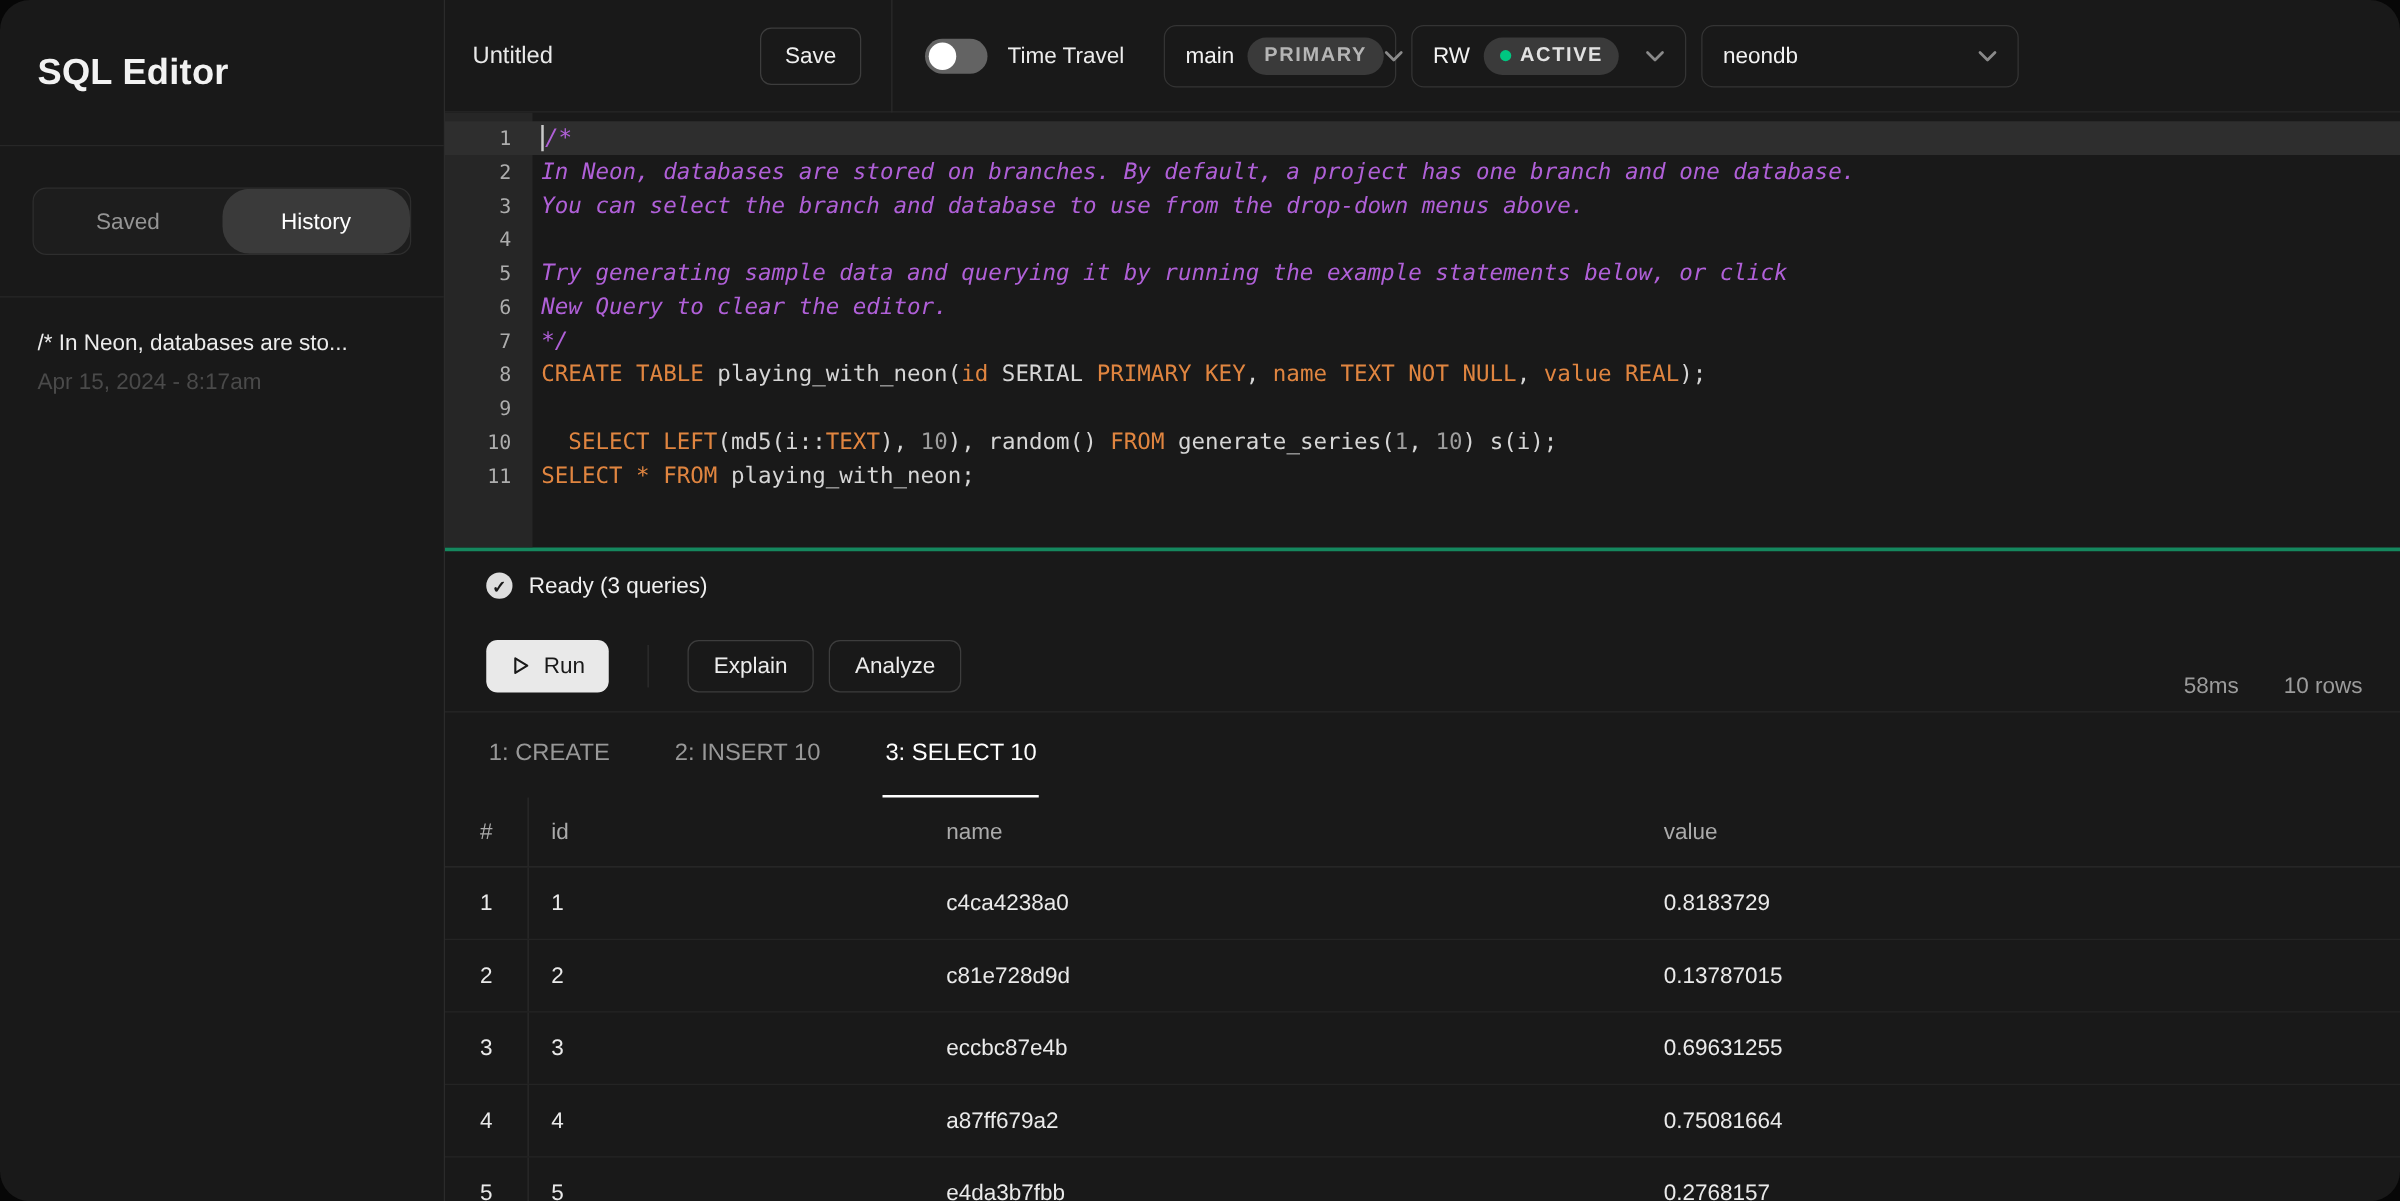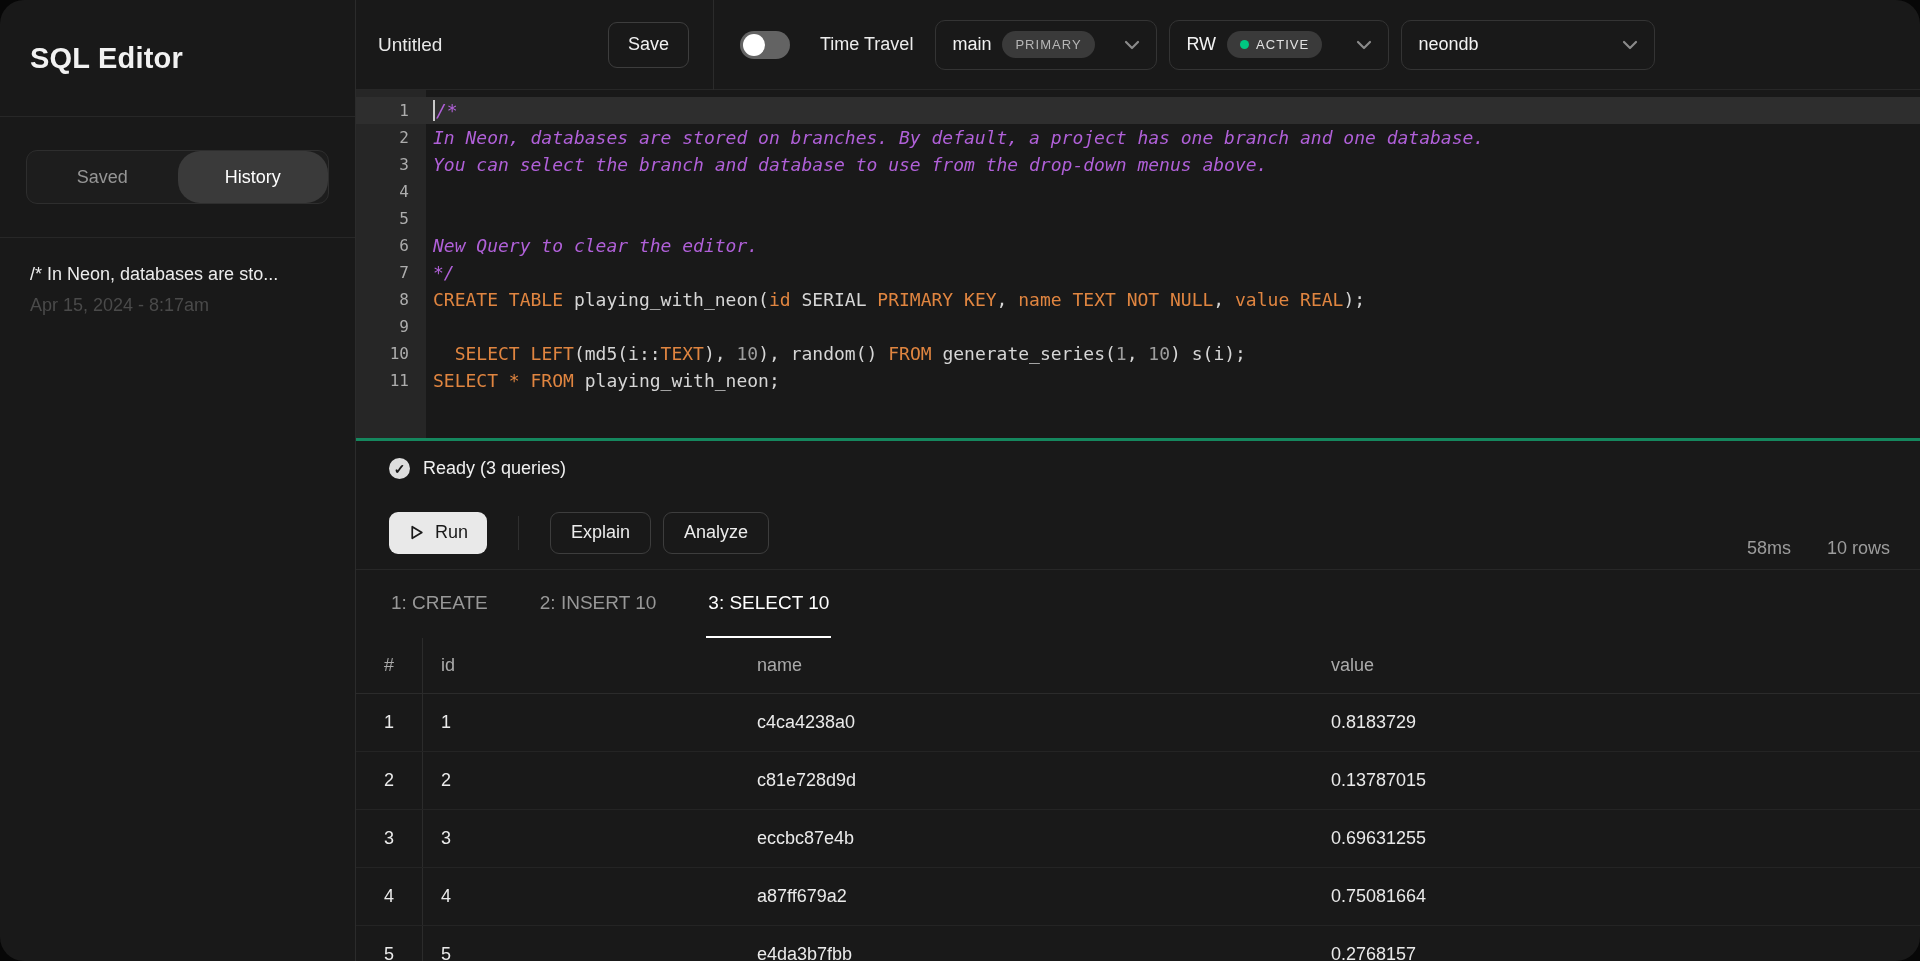--- a/index.html
+++ b/index.html
@@ -22,28 +22,28 @@
   
   .main{flex:1;min-width:0;display:flex;flex-direction:column;}
 
   
   .topbar{height:90px;border-bottom:1px solid #272727;display:flex;align-items:center;flex-shrink:0;}
   .query-title{font-size:19px;color:#e8e8e8;margin-left:22px;width:230px;}
   .save-btn{height:46px;padding:0 19px;background:transparent;border:1px solid #3d3d3d;border-radius:9px;color:#f0f0f0;font-size:18px;font-family:inherit;cursor:pointer;}
   .vdiv{width:1px;height:90px;background:#2b2b2b;margin-left:24px;}
   .toggle{width:50px;height:28px;border-radius:999px;background:#636363;margin-left:26px;position:relative;cursor:pointer;flex-shrink:0;}
   .knob{position:absolute;left:3px;top:3px;width:22px;height:22px;border-radius:50%;background:#ffffff;}
-  .tt-label{margin-left:30px;font-size:18px;color:#ececec;}
+  .tt-label{margin-left:16px;font-size:18px;color:#ececec;}
   .dd{display:flex;align-items:center;height:50px;border:1px solid #343434;border-radius:10px;padding:0 16px;cursor:pointer;}
   .dd-name{font-size:18px;color:#f2f2f2;}
-  .pill{display:flex;align-items:center;gap:7px;background:#3a3a3a;border-radius:999px;padding:6px 13px;font-size:13px;font-weight:normal;letter-spacing:.08em;color:#b5b5b5;margin-left:11px;}
+  .pill{display:flex;align-items:center;gap:7px;background:#3a3a3a;border-radius:999px;padding:6px 13px;font-size:16px;font-weight:bold;letter-spacing:.08em;color:#b5b5b5;margin-left:11px;}
   .pill.active-pill{color:#e2e2e2;}
   .dot{width:9px;height:9px;border-radius:50%;background:#00c781;}
   .chev{margin-left:13px;display:flex;}
-  .dd-branch{margin-left:22px;width:222px;}
+  .dd-branch{margin-left:32px;width:186px;}
   .dd-branch .chev{margin-left:auto;}
   .dd-compute{margin-left:12px;width:220px;}
   .dd-compute .chev{margin-left:auto;}
   .dd-db{margin-left:12px;width:254px;}
   .dd-db .chev{margin-left:auto;}
 
   
   .editor{height:348px;flex-shrink:0;position:relative;overflow:hidden;padding-top:7px;font-family:"DejaVu Sans Mono",monospace;font-size:18px;line-height:27px;}
   .editor::before{content:"";position:absolute;left:0;top:0;bottom:0;width:70px;background:#262626;}
   .line{display:flex;height:27px;position:relative;}
@@ -164,20 +164,21 @@
         <div class="line">
           <span class="ln">3</span>
           <span class="code"><span class="tok c">You can select the branch and database to use from the drop-down menus above.</span></span>
         </div>
         <div class="line">
           <span class="ln">4</span>
           <span class="code"></span>
         </div>
         <div class="line">
           <span class="ln">5</span>
+          <span class="code"><span class="tok c">Try generating sample data and querying it by running the example statements below, or click</span></span>
         </div>
         <div class="line">
           <span class="ln">6</span>
           <span class="code"><span class="tok c">New Query to clear the editor.</span></span>
         </div>
         <div class="line">
           <span class="ln">7</span>
           <span class="code"><span class="tok c">*/</span></span>
         </div>
         <div class="line">

